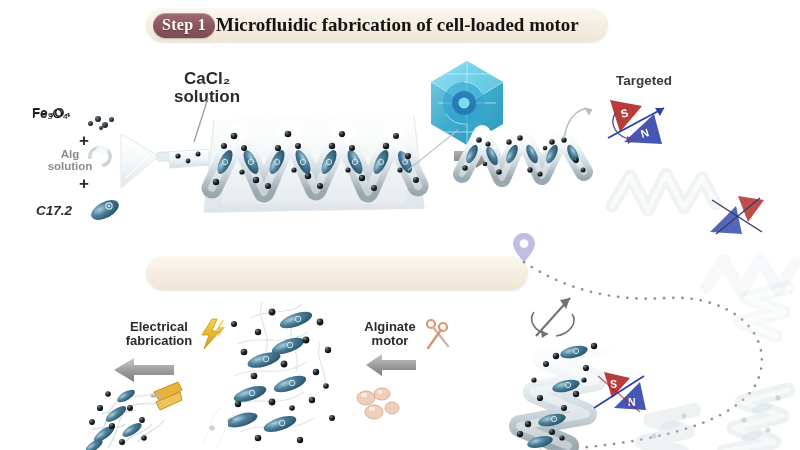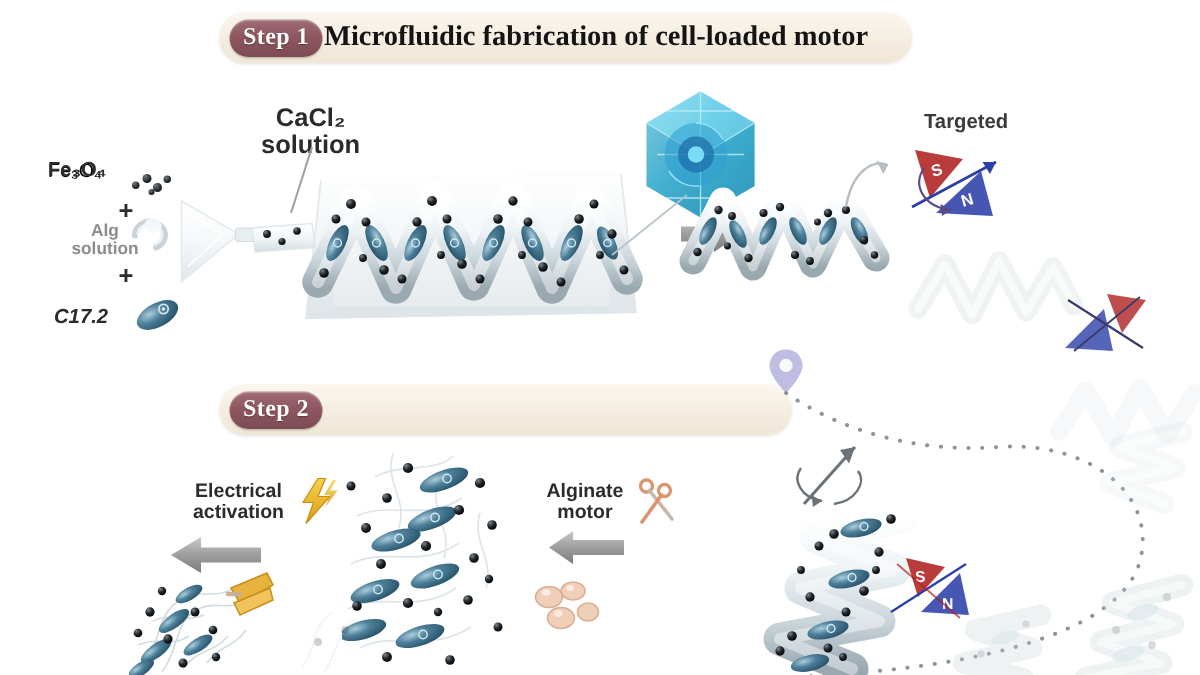--- a/index.html
+++ b/index.html
@@ -334,21 +334,20 @@
   <div class="abs" style="left:704px;top:188px;">
     <svg width="66" height="56" viewBox="0 0 66 56">
       <polygon points="34,8 60,12 44,34" fill="#b02020" opacity=".80"></polygon>
       <polygon points="6,44 32,18 38,46" fill="#2b3fa8" opacity=".80"></polygon>
       <path d="M8 12 L58 44" stroke="#3a3a6a" stroke-width="1.4" fill="none"></path>
       <path d="M56 10 L12 46" stroke="#3a3a6a" stroke-width="1.2" fill="none"></path>
     </svg>
   </div>
 
   <div class="banner" style="left:146px;top:256px;width:382px;">
-    <div class="pill">Step 2</div>
   </div>
 
   <div class="abs" style="left:512px;top:232px;">
     <svg width="24" height="32" viewBox="0 0 24 32">
       <path d="M12 1 C5.4 1 1 6 1 11.8 C1 19 12 30 12 30 C12 30 23 19 23 11.8 C23 6 18.6 1 12 1 Z" fill="#bab7e0" opacity=".92"></path>
       <circle cx="12" cy="11.6" r="4.4" fill="#ffffff" opacity=".92"></circle>
     </svg>
   </div>
 
   <div class="abs" style="left:500px;top:258px;">
@@ -516,21 +515,21 @@
           <circle cx="72" cy="142" r="3.2" fill="url(#npg)"></circle>
         <circle cx="104" cy="120" r="3" fill="url(#npg)"></circle>
           <circle cx="6" cy="26" r="3" fill="url(#npg)"></circle>
         <circle cx="64" cy="110" r="2.8" fill="url(#npg)"></circle>
           <circle cx="98" cy="88" r="2.8" fill="url(#npg)"></circle>
       </g>
     </svg>
   </div>
 
   <div class="abs lbl" style="left:118px;top:320px;font-size:13px;text-align:center;width:82px;color:#2b2b2b;">Electrical
-activation</div>
+fabrication</div>
 
   <div class="abs" style="left:198px;top:318px;">
     <svg width="28" height="32" viewBox="0 0 28 32">
       <polygon points="14,1 4,17 11,17 6,31 22,13 14,13 19,1" fill="url(#boltg)" stroke="#c98f12" stroke-width=".8"></polygon>
       <polygon points="24,2 18,12 22,12 19,20 27,9 22,9 26,2" fill="url(#boltg)" opacity=".85"></polygon>
     </svg>
   </div>
 
   <div class="abs" style="left:112px;top:356px;">
     <svg width="64" height="28" viewBox="0 0 64 28">

